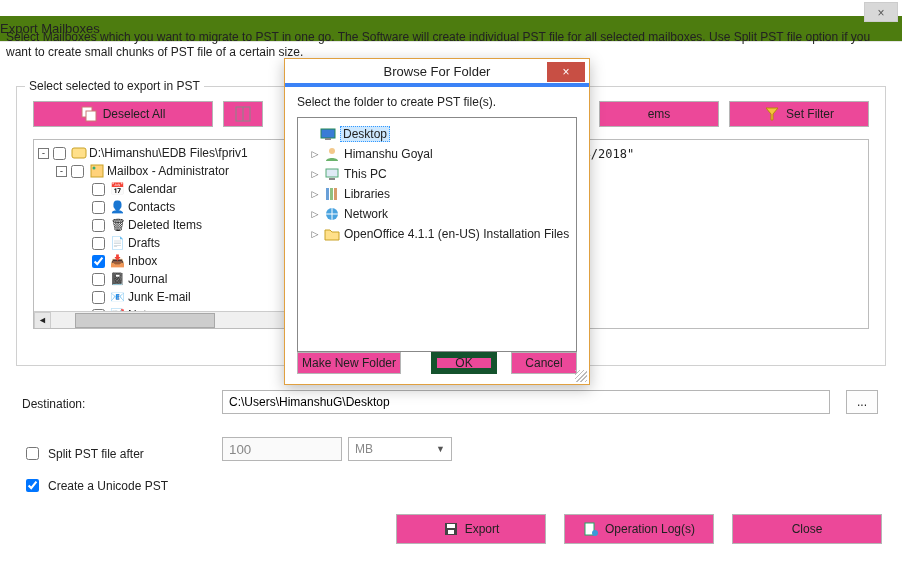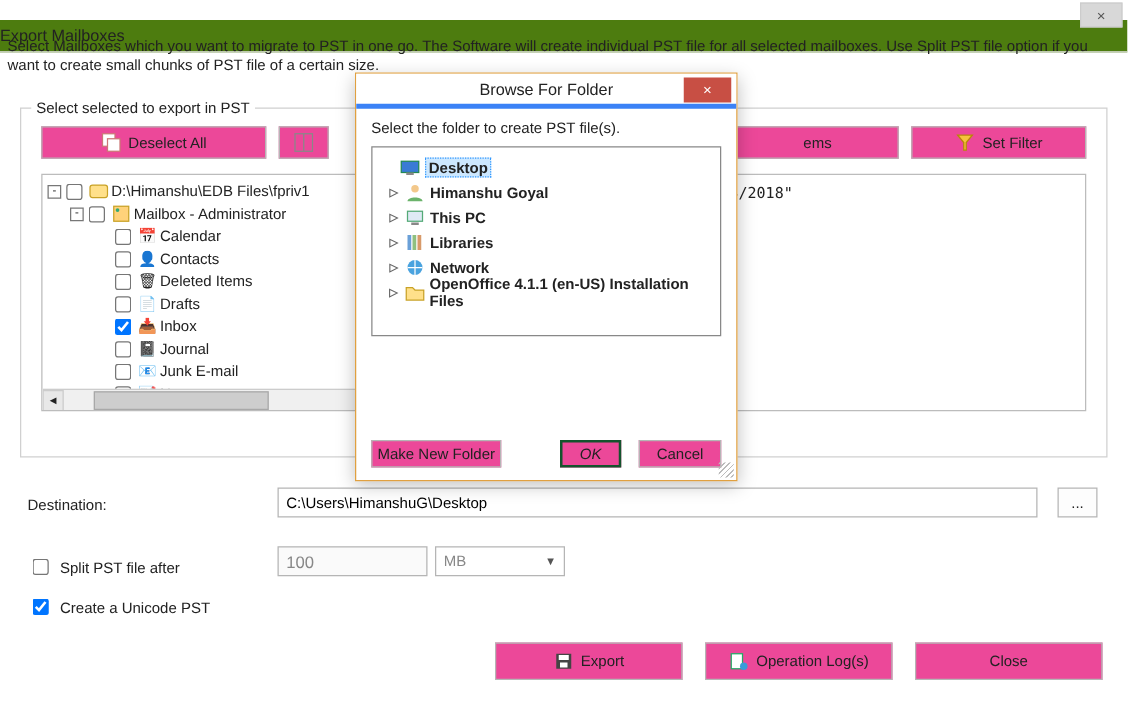--- a/index.html
+++ b/index.html
@@ -10,21 +10,21 @@
   .instruction { position:absolute; top:30px; left:6px; right:6px; font-size:12px; line-height:15px; }
   
   .groupbox { position:absolute; top:86px; left:16px; right:16px; height:280px; border:1px solid #d0d0d0; }
   .group-title { position:absolute; top:-8px; left:8px; background:#fff; padding:0 4px; font-size:12px; }
   .btn { background:#ec4899; border:1px solid #b5b5b5; height:26px; display:flex; align-items:center; justify-content:center; gap:6px; cursor:default; }
   .btn .ico { width:16px; height:16px; display:flex; align-items:center; justify-content:center; }
   .toolbar { position:absolute; top:14px; left:16px; right:16px; display:flex; gap:10px; }
   .deselect { width:180px; }
   .midbtn { width:40px; }
   .fill { flex:1; }
-  .items-btn { width:130px; }
+  .items-btn { width:120px; }
   .filter-btn { width:140px; }
   .tree-pane { position:absolute; top:52px; left:16px; width:410px; height:190px; border:1px solid #bcbcbc; background:#fff; overflow:hidden;}
   .tree-inner { padding:4px 2px; white-space:nowrap; }
   .tree-row { height:18px; display:flex; align-items:center; gap:2px; font-size:12px;}
   .tree-row .tg { width:11px; height:11px; border:1px solid #777; text-align:center; line-height:9px; font-size:9px; font-family:monospace; margin-right:2px;}
   .tree-row input[type=checkbox]{ width:13px; height:13px; margin:0 3px 0 0;}
   .tree-row .ficon { width:16px; height:16px; display:inline-flex; align-items:center; justify-content:center; font-size:12px;}
   .info-pane { position:absolute; top:52px; left:440px; right:16px; height:190px; border:1px solid #bcbcbc; background:#fff; padding:6px 10px; font-family: Consolas, monospace; font-size:12px; line-height:17px; white-space:pre;}
   .tree-hscroll { position:absolute; bottom:0; left:0; right:0; height:17px; background:#f0f0f0; border-top:1px solid #ccc; display:flex; align-items:center;}
   .tree-hscroll .arrow { width:17px; height:17px; text-align:center; line-height:15px; border:1px solid #ccc; background:#e8e8e8; font-size:9px;}
@@ -38,30 +38,30 @@
   .split-unit { position:absolute; top:437px; left:348px; width:104px; height:24px; border:1px solid #b5b5b5; color:#888; padding:2px 6px; display:flex; align-items:center; justify-content:space-between;}
   .split-unit .dd { font-size:9px; color:#555; }
   .unicode-check { position:absolute; top:476px; left:22px; display:flex; align-items:center; gap:6px;}
   .bottom-btns { position:absolute; bottom:32px; right:20px; display:flex; gap:18px;}
   .bottom-btns .btn { width:150px; height:30px;}
   
   .overlay { position:absolute; top:58px; left:284px; width:306px; height:327px; background:#fff; border:1px solid #e0a040; box-shadow:0 4px 14px rgba(0,0,0,.25); z-index:50;}
   .overlay .titlebar { height:28px; background:#fff; border-bottom:4px solid #3b82f6; display:flex; align-items:center; justify-content:center; font-size:13px; position:relative;}
   .overlay .close-x { position:absolute; right:4px; top:3px; width:38px; height:20px; background:#c84f44; color:#fff; text-align:center; line-height:20px; font-size:12px;}
   .overlay .msg { padding:8px 12px 4px 12px; font-size:12px;}
-  .overlay .folder-tree { margin:4px 12px; border:1px solid #888; height:152px; padding:6px 4px;font-weight:bold;}
+  .overlay .folder-tree { margin:4px 12px; border:1px solid #888; height:235px; padding:6px 4px;}
   .overlay .frow { display:flex; align-items:center; gap:4px; height:20px; font-size:12px;}
   .overlay .tri { width:10px; text-align:center; color:#666; font-size:9px;}
   .overlay .icon16 { width:16px; height:16px; display:inline-flex; align-items:center; justify-content:center;}
   .overlay .frow.sel span.lbl { background:#cde8ff; border:1px dotted #3399ff; padding:0 2px;}
   .overlay .modal-btns { position:absolute; bottom:10px; left:12px; right:12px; display:flex; gap:14px; align-items:center;}
   .overlay .modal-btns .btn { height:22px; font-size:12px;}
   .overlay .modal-btns .mk { width:104px;}
   .overlay .modal-btns .spacer { flex:1;}
-  .overlay .modal-btns .ok { width:49px; border:2px solid #14532d;font-style:italic;}
+  .overlay .modal-btns .ok { width:66px; border:6px solid #14532d;}
   .overlay .modal-btns .cancel { width:66px;}
   .grip { position:absolute; right:2px; bottom:2px; width:12px; height:12px; background:
      repeating-linear-gradient(135deg,#bbb 0 1px,transparent 1px 3px);}
   
   svg { display:block; }
 </style>
 </head>
 <body>
 
 <div class="win-title">

